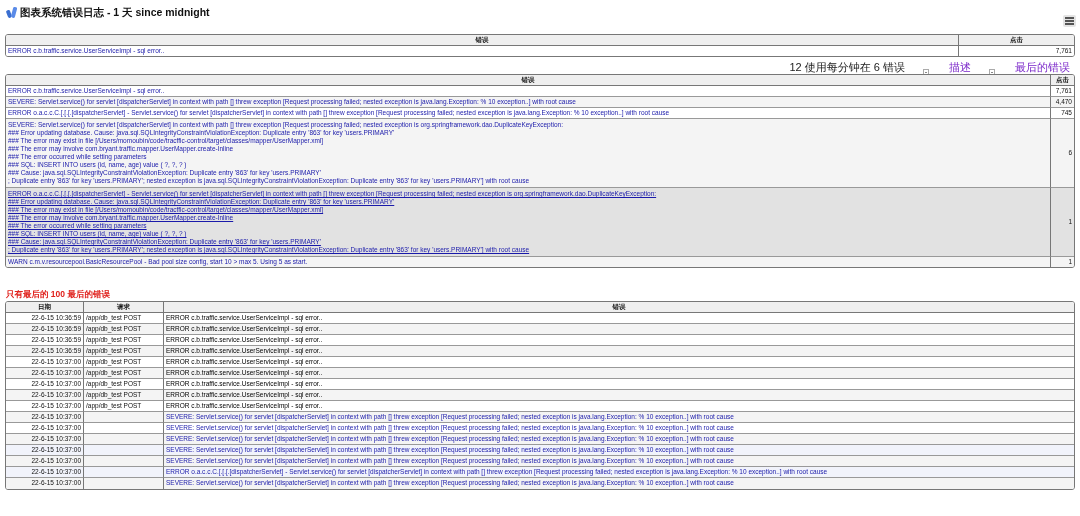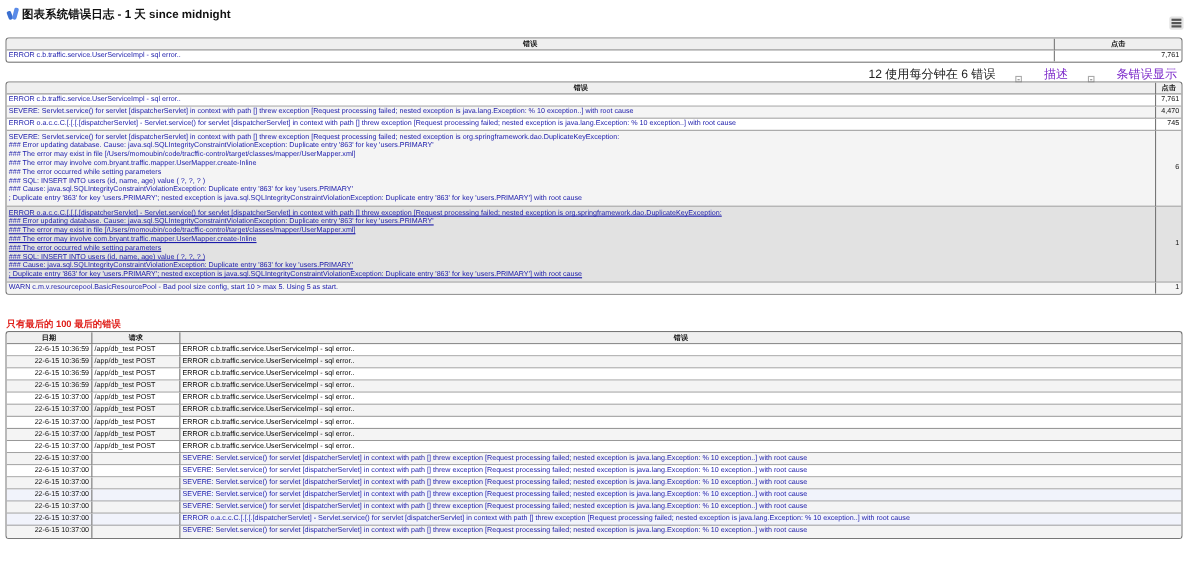--- a/index.html
+++ b/index.html
@@ -85,21 +85,21 @@
 </div>
 
 <div class="stats-bar">
   <span class="stats-text">12 使用每分钟在 6 错误</span>
   <span class="stats-link">
     <span class="collapse-icon"></span>
     <span>描述</span>
   </span>
   <span class="stats-link">
     <span class="collapse-icon"></span>
-    <span>条错误显示</span>
+    <span>最后的错误</span>
   </span>
 </div>
 
 <div class="tbl" id="tbl-summary">
   <table>
     <thead>
       <tr>
         <th>错误</th>
         <th class="hits">点击</th>
       </tr>

